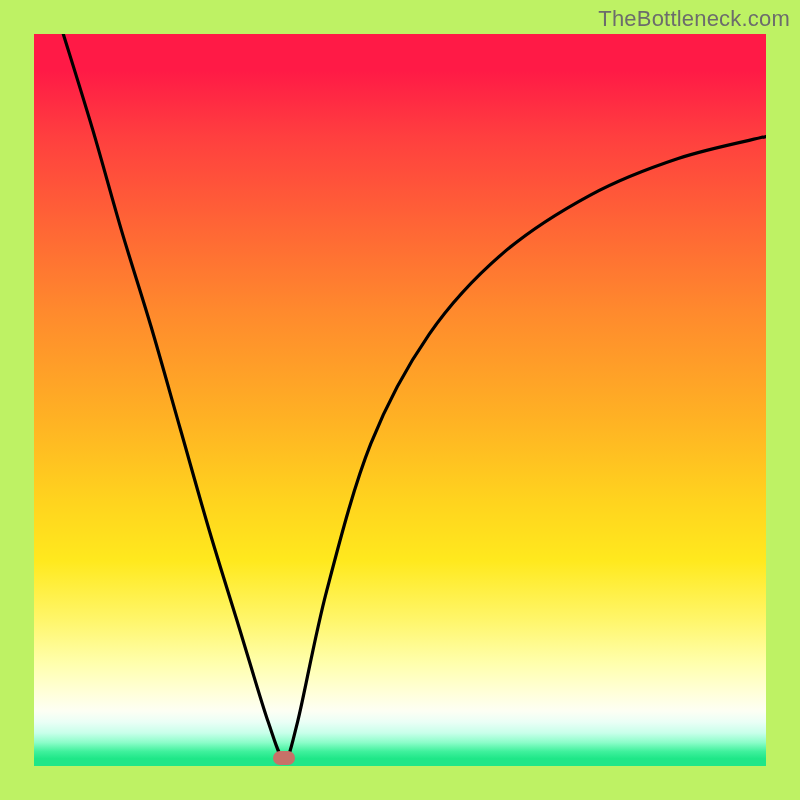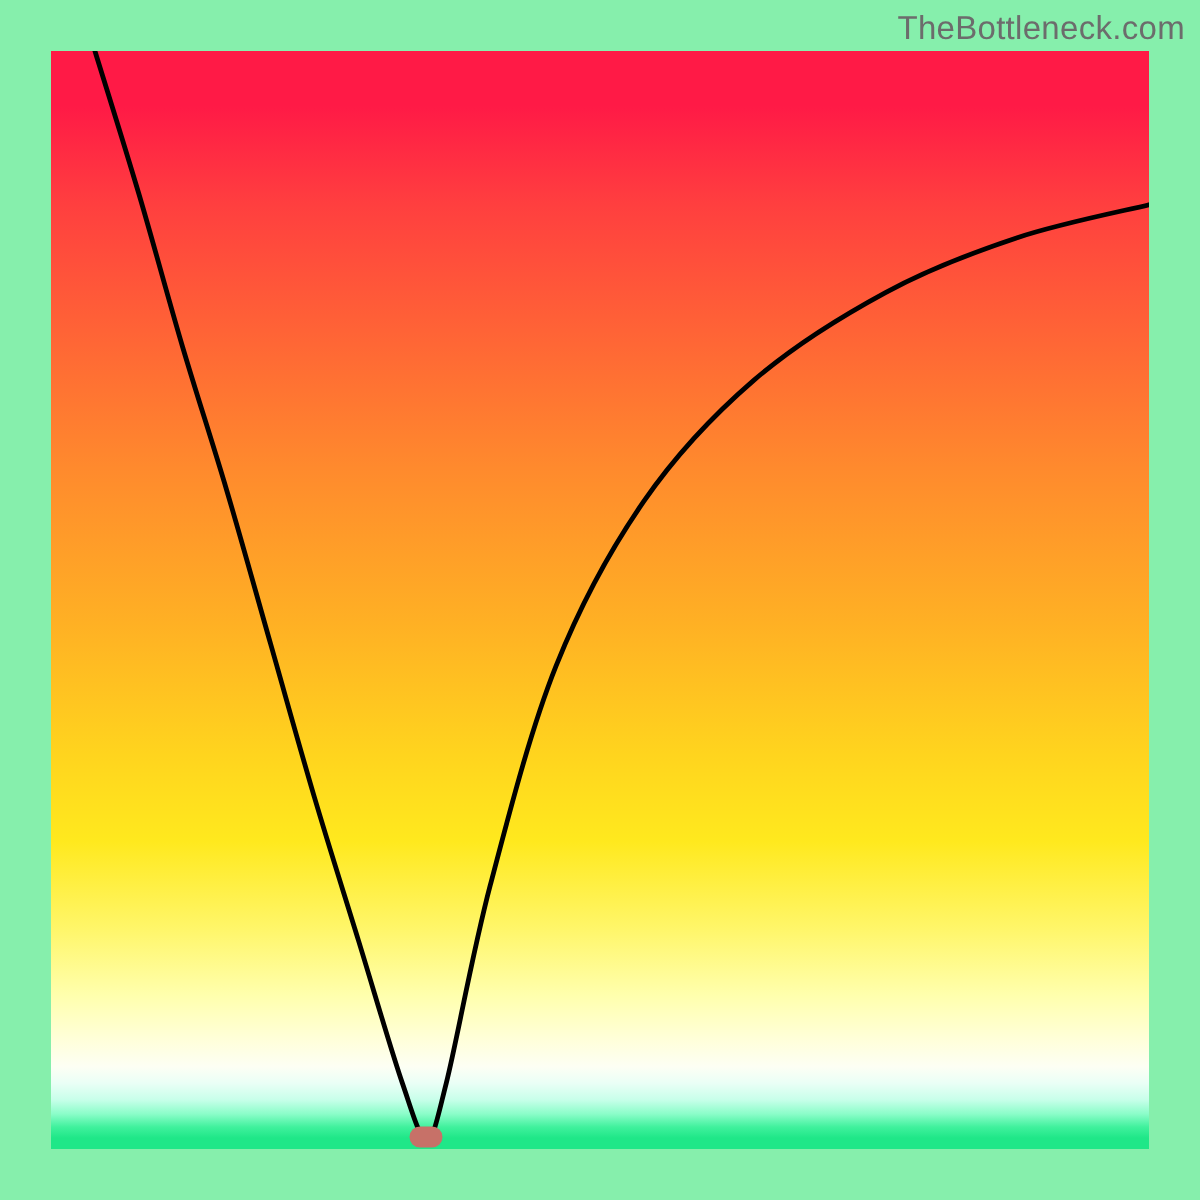--- a/index.html
+++ b/index.html
@@ -10,21 +10,21 @@
     background: #000;
     overflow: hidden;
     font-family: Arial, Helvetica, sans-serif;
   }
   .frame {
     position: absolute;
     top: 0;
     left: 0;
     width: 800px;
     height: 800px;
-    background: #86efac;
+    background: #bef264;
   }
   .plot-area {
     position: absolute;
     top: 34px;
     left: 34px;
     width: 732px;
     height: 732px;
     overflow: hidden;
   }
   .gradient {

